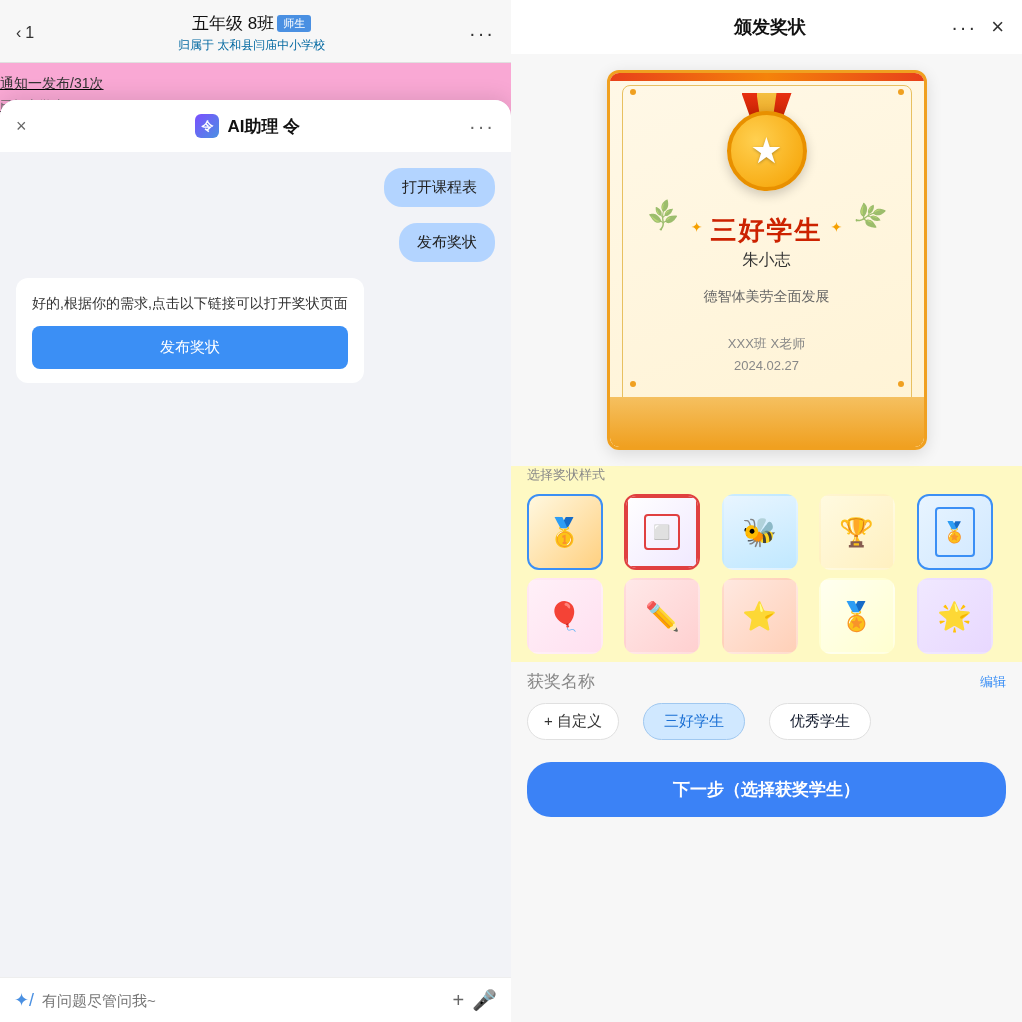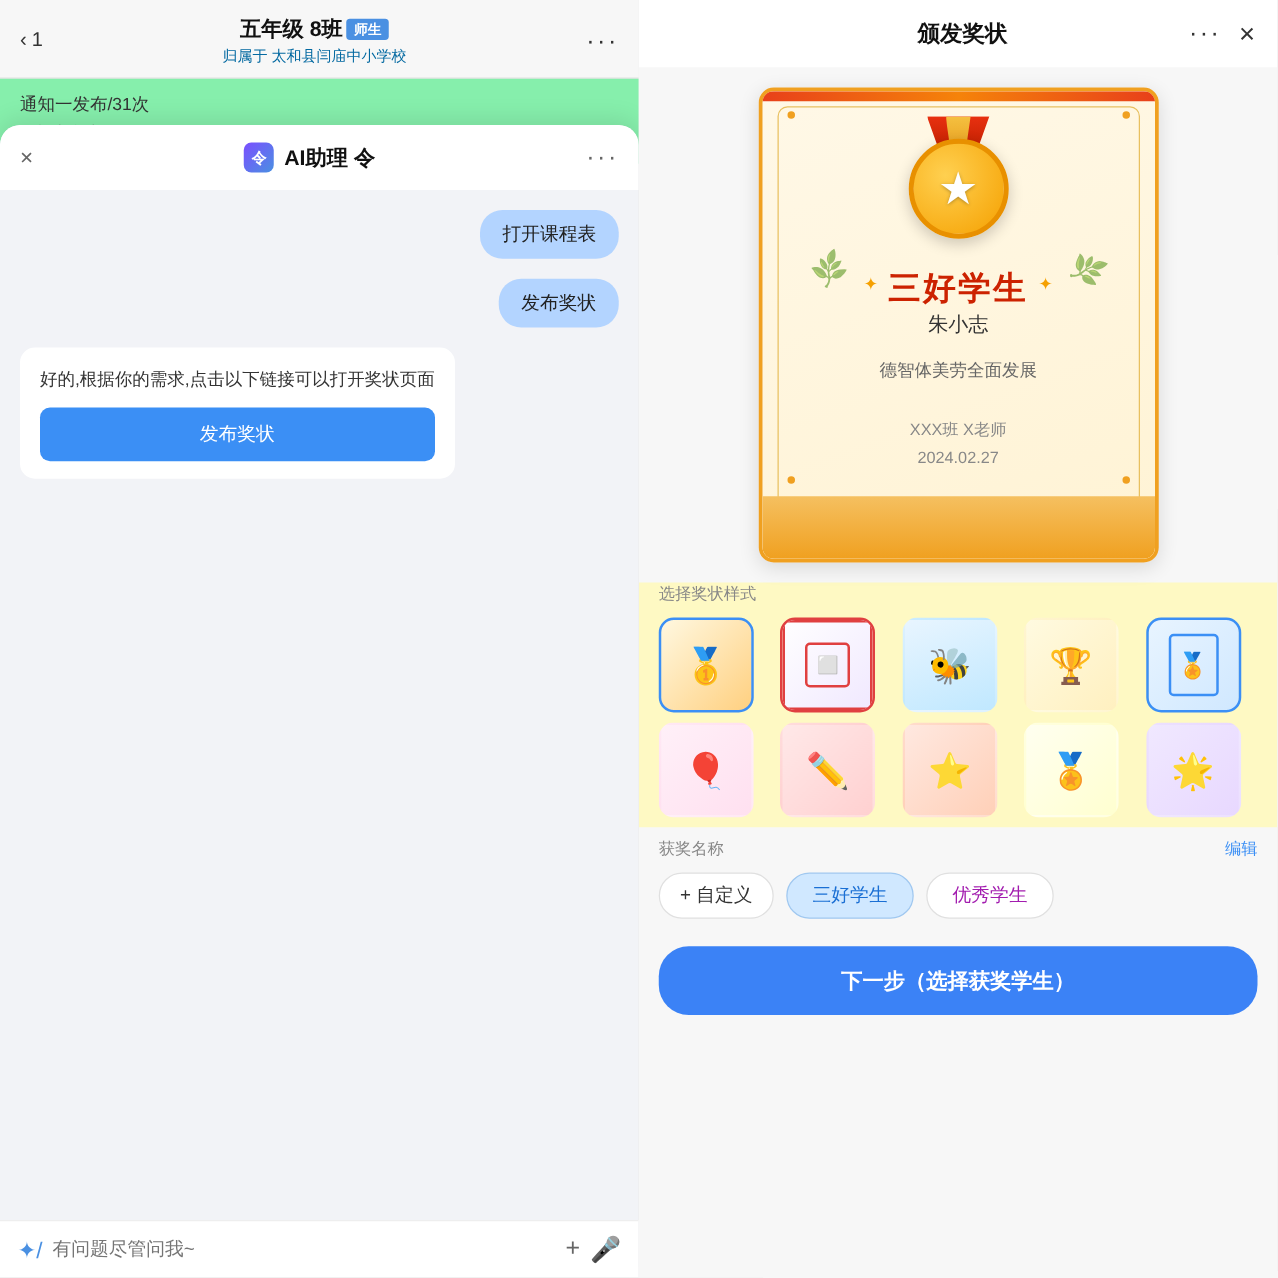--- a/index.html
+++ b/index.html
@@ -41,21 +41,21 @@
       gap: 4px;
       color: #333;
       font-size: 16px;
     }
     .top-bar-center {
       text-align: center;
       flex: 1;
     }
     .top-bar-title {
       font-size: 17px;
-      font-weight: 700;
+      font-weight: 400;
       color: #111;
       display: flex;
       align-items: center;
       justify-content: center;
       gap: 3px;
     }
     .teacher-badge {
       background: #4a90e2;
       color: white;
       font-size: 11px;
@@ -68,22 +68,23 @@
       margin-top: 2px;
     }
     .more-btn {
       color: #333;
       font-size: 20px;
       letter-spacing: 2px;
     }
 
     
     .bg-content {
-      padding: 12px 16px;
-      background: #86efac;
+      padding: 12px 0;
+      background: #f9a8d4;
+      text-decoration: underline;
     }
     .bg-row {
       display: flex;
       justify-content: space-between;
       align-items: center;
       font-size: 13px;
       color: #666;
       margin-bottom: 4px;
     }
     .bg-row-bold {
@@ -447,40 +448,40 @@
       padding: 8px 16px 10px;
       background: #f7f7f7;
     }
     .award-name-header {
       display: flex;
       justify-content: space-between;
       align-items: center;
       margin-bottom: 10px;
     }
     .award-name-label {
-      font-size: 13px;
+      font-size: 17px;
       color: #888;
     }
     .award-name-edit {
       font-size: 13px;
       color: #3b8ff5;
       cursor: pointer;
     }
     .award-name-chips {
       display: flex;
-      gap: 10px;
+      gap: 24px;
       align-items: center;
     }
     .chip {
       padding: 8px 20px;
       border-radius: 20px;
       font-size: 15px;
       cursor: pointer;
       background: white;
-      color: #a21caf;
+      color: #0f172a;
       border: 1px solid #e0e0e0;
     }
     .chip.active {
       background: #d0e8ff;
       color: #1a6fd4;
       border-color: #a0c8f0;
       font-weight: 500;
     }
     .chip-add {
       padding: 8px 16px;

